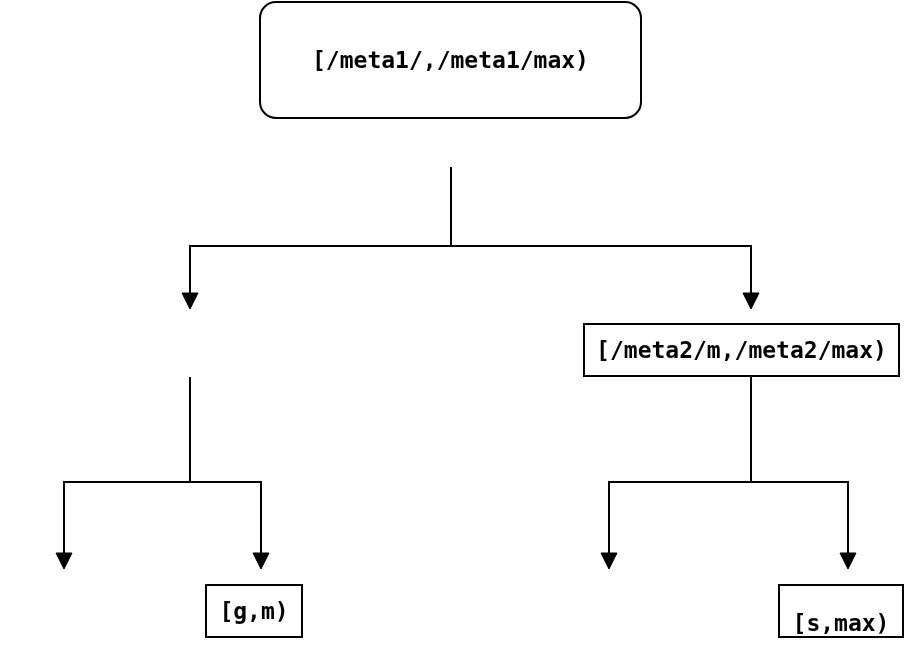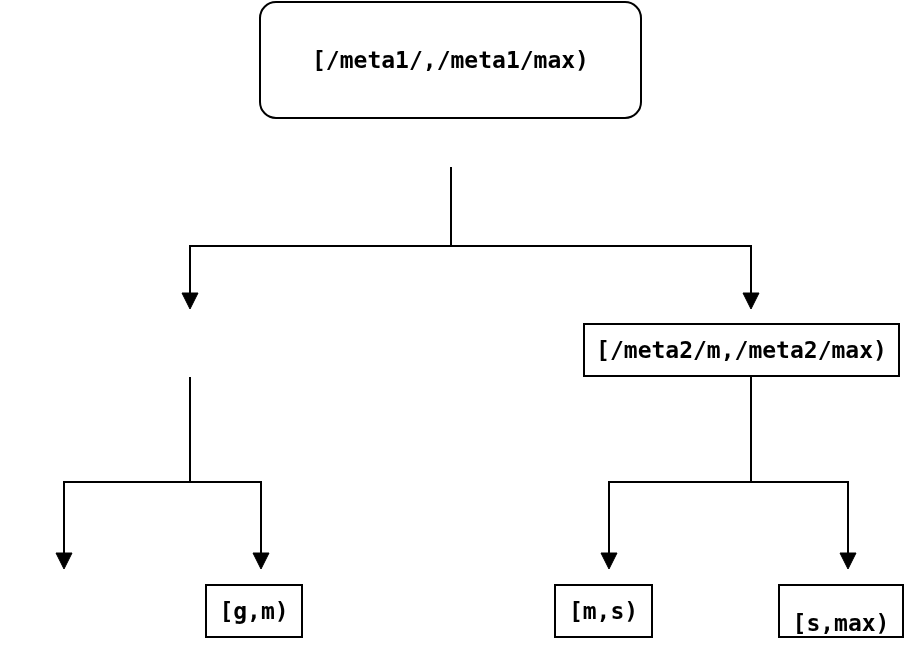--- a/index.html
+++ b/index.html
@@ -88,21 +88,18 @@
 
   <div class="node node-meta2r">
     <span class="node-label">[/meta2/m,/meta2/max)</span>
   </div>
 
 
   <div class="node node-leaf-gm">
     <span class="node-label">[g,m)</span>
   </div>
 
-  <div class="node node-leaf-ms">
-    <span class="node-label">[m,s)</span>
-  </div>
 
   <div class="node node-leaf-smax">
     <span class="node-label">[s,max)</span>
   </div>
 
 </div>
 
 </body></html>

